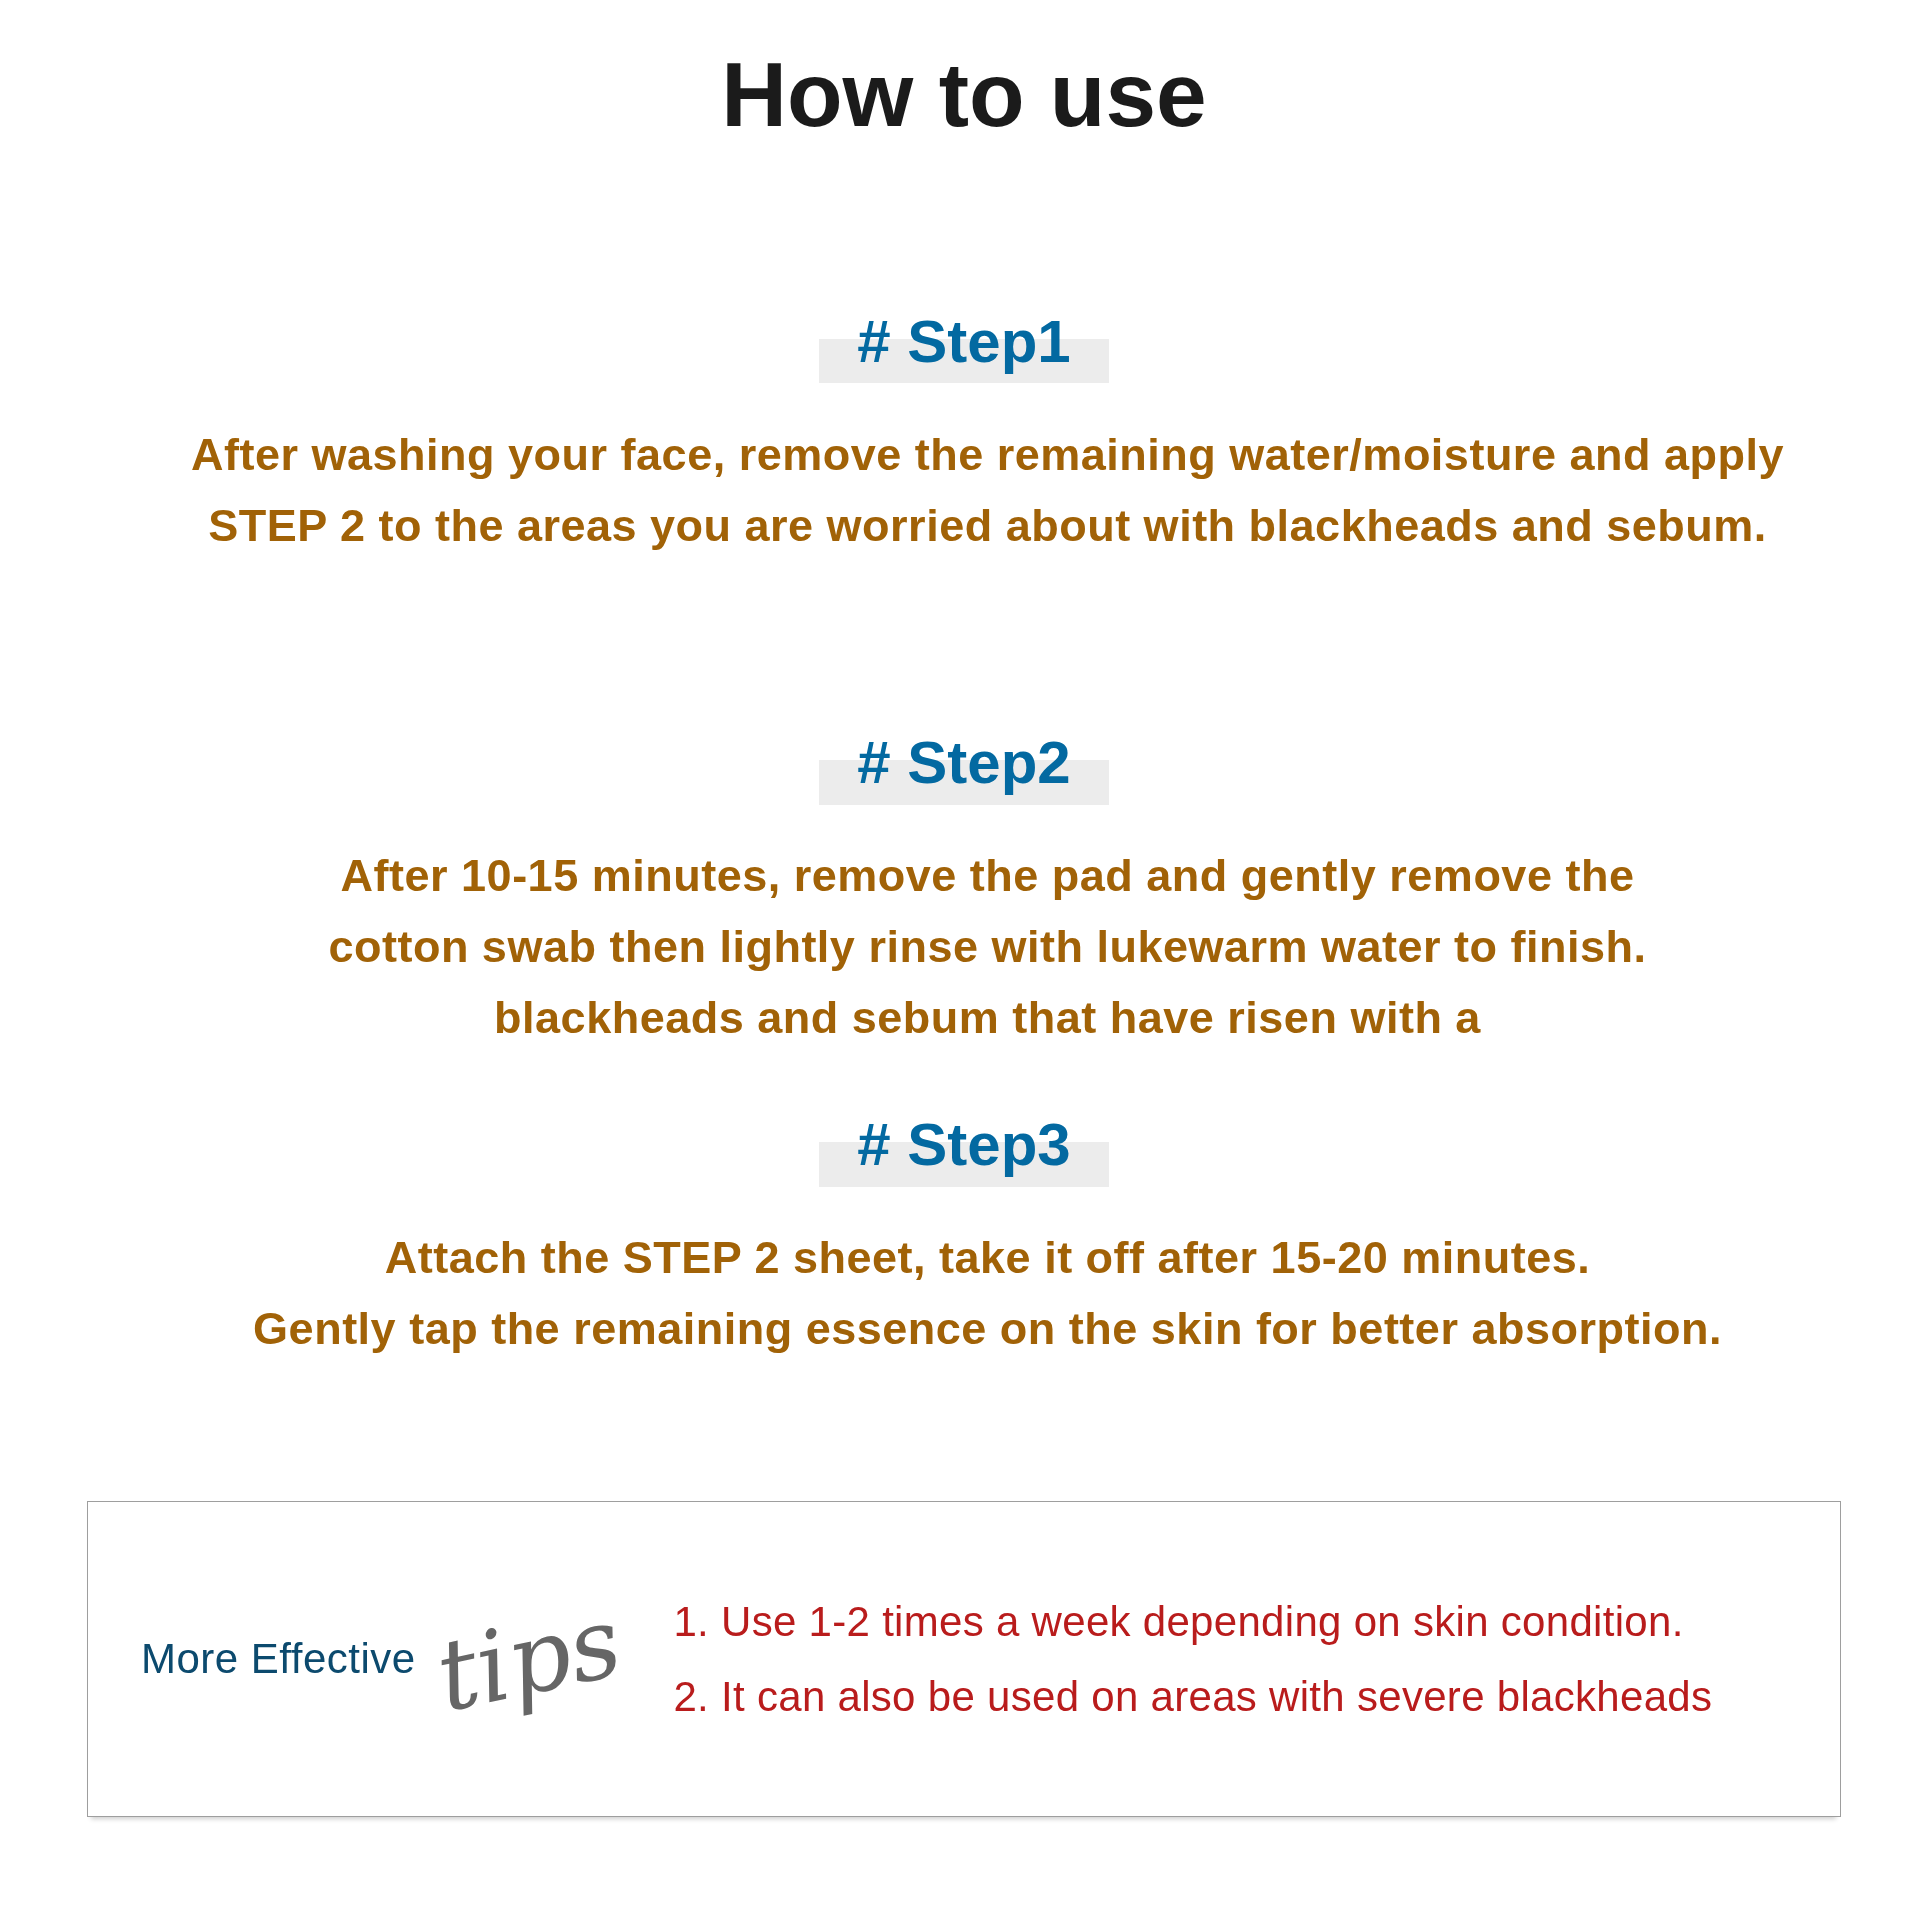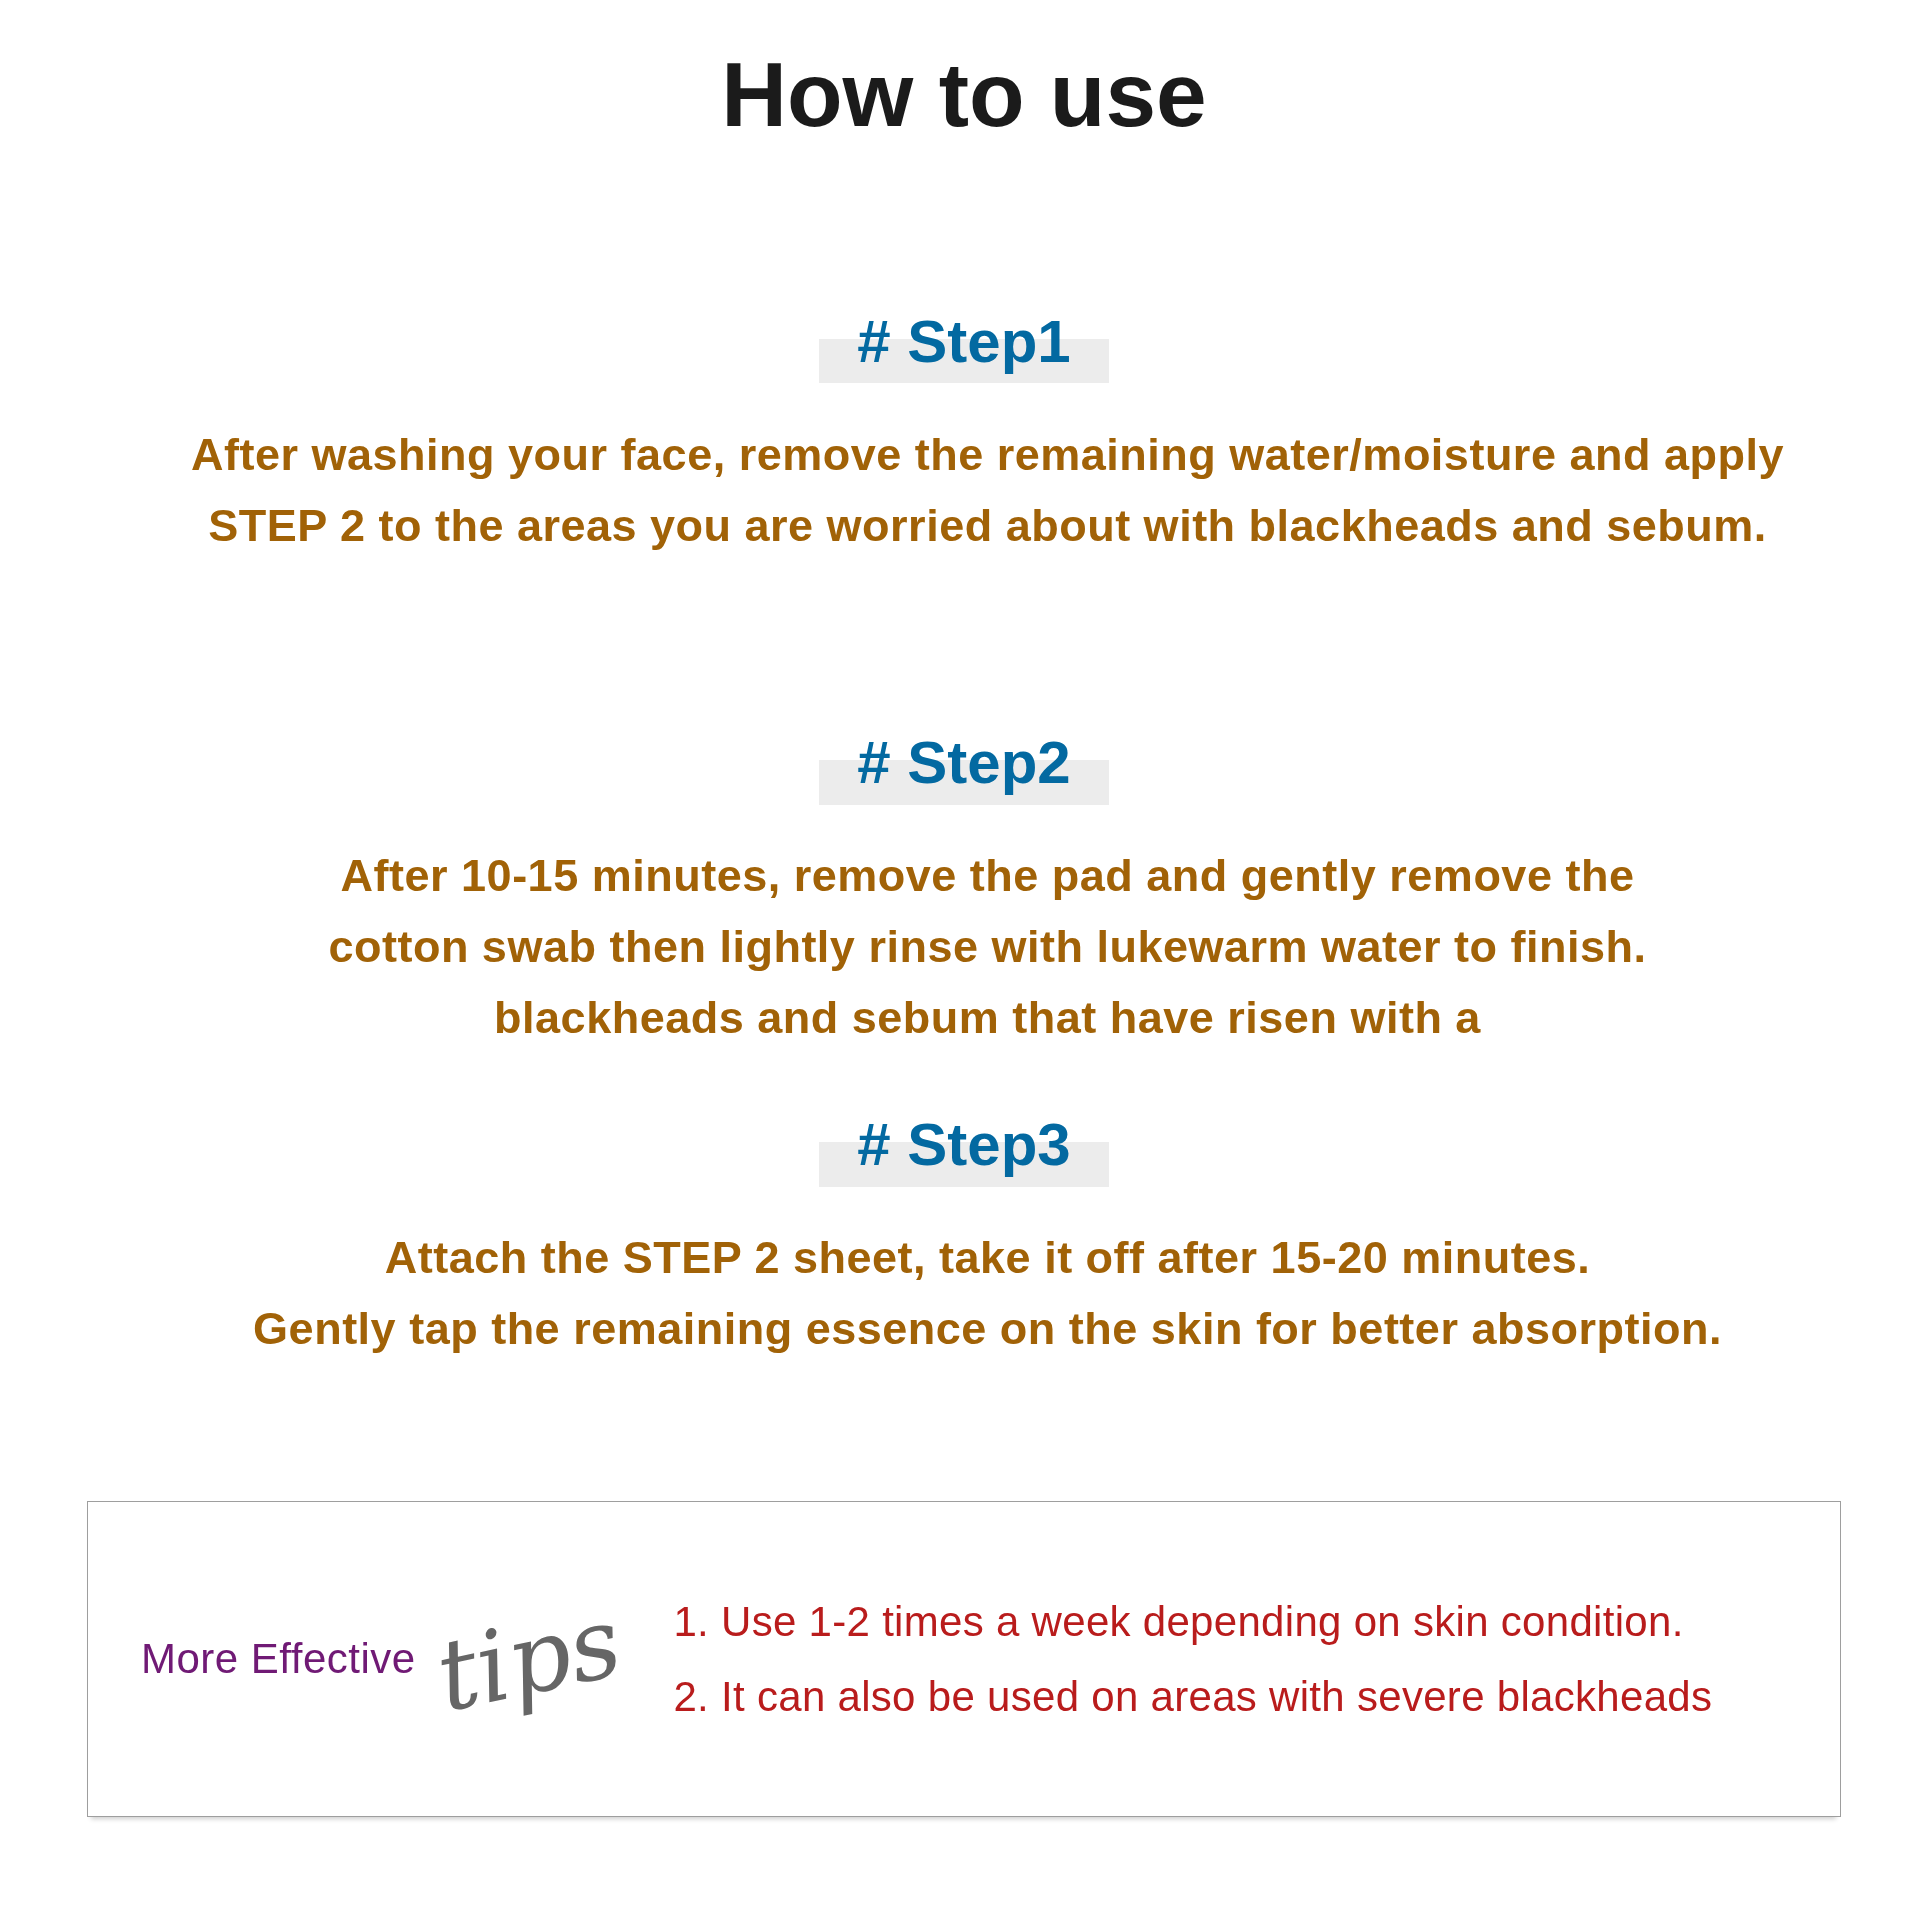--- a/index.html
+++ b/index.html
@@ -40,21 +40,21 @@
     margin:137px 87px 0;
     height:316px;
     border:1.9px solid #9e9e9e;
     box-sizing:border-box;
     display:flex;align-items:center;
     text-align:left;
     background:#ffffff;
     box-shadow:0 5.6px 4.7px -3.8px rgba(0,0,0,0.20);
   }
   .tips-left{display:flex;align-items:center;flex:0 0 auto;margin-left:53px;}
-  .tips-label{font-size:42px;color:#701a75;letter-spacing:0.5px;}
+  .tips-label{font-size:42px;color:#0c4a6e;letter-spacing:0.5px;}
   .tips-script{
     font-family:"DejaVu Serif",serif;font-style:italic;
     font-size:98px;line-height:0.9;color:#666666;
     margin-left:21px;transform:rotate(-12deg);
   }
   .tips-list{margin-left:53px;font-size:42px;color:#b91c1c;letter-spacing:0.3px;}
   .tip-line{line-height:1.8;white-space:nowrap;}
   .tip-line.indent{padding-left:55px;}
 </style>
 </head>

